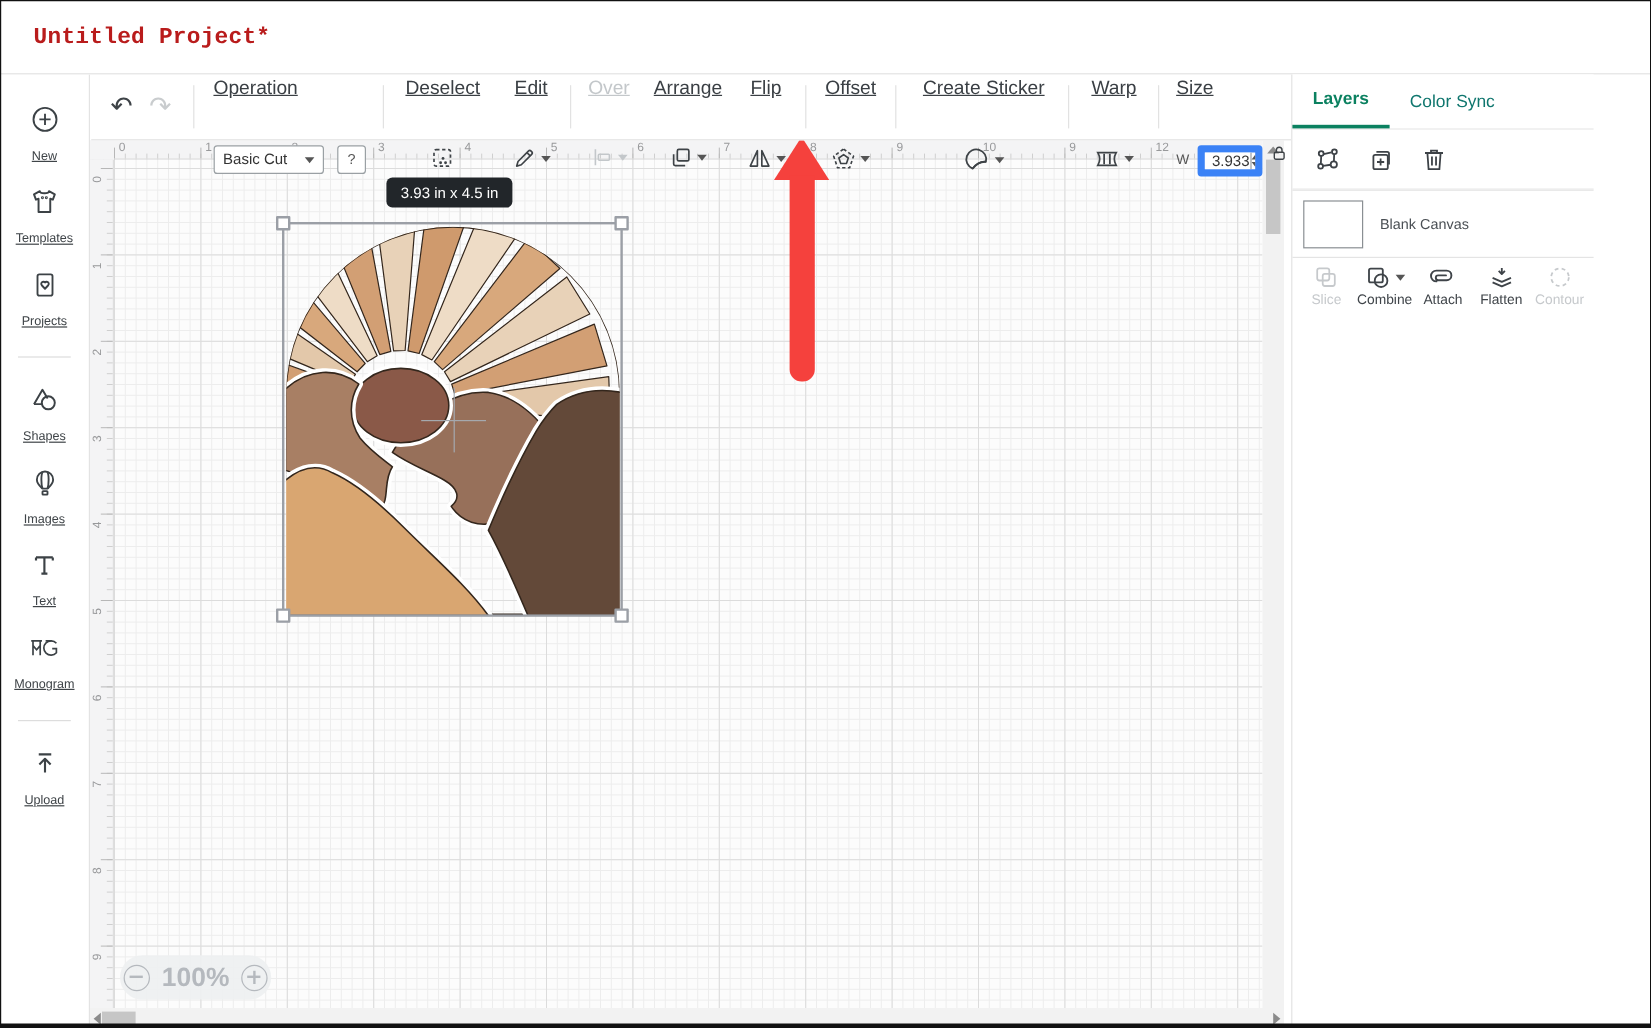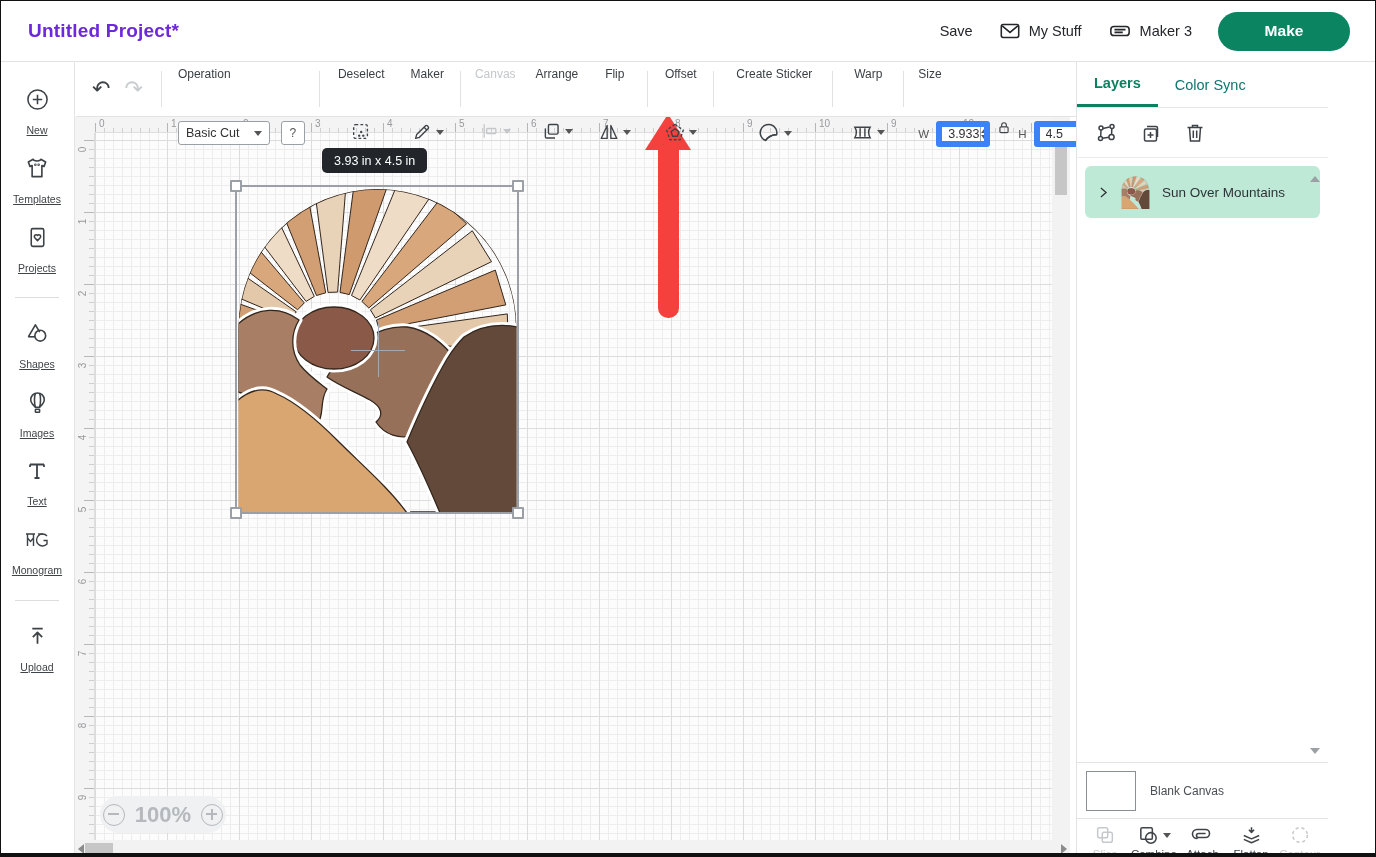--- a/index.html
+++ b/index.html
@@ -1,36 +1,36 @@
 <!DOCTYPE html>
 <html><head>
 <meta charset="utf-8">
 <style>
   * { margin:0; padding:0; box-sizing:border-box; }
   html,body { width:1376px; height:857px; font-family:"Liberation Sans", sans-serif; background:#fff; position:relative; overflow:hidden; }
   .frame { position:absolute; inset:0; border:1px solid #111; border-bottom:4px solid #111; pointer-events:none; z-index:99; }
 
   
   .header { position:absolute; left:0; top:0; width:1376px; height:62px; background:#fff; border-bottom:1px solid #e3e3e3; display:flex; align-items:center; z-index:10; }
-  .title { margin-left:28px; font-size:19px; font-weight:700; color:#6d28d9; letter-spacing:.2px; }
+  .title { margin-left:28px; font-size:19px; font-weight:700; color:#b91c1c; letter-spacing:.2px;font-family:Liberation Mono, monospace; }
   .header-right { position:absolute; right:26px; top:0; height:62px; display:flex; align-items:center; gap:26px; }
   .hbtn { display:flex; align-items:center; gap:8px; font-size:14.5px; color:#24262a; cursor:pointer; }
   .make-btn { background:#0b8462; color:#fff; font-size:15.5px; font-weight:700; border:none; border-radius:20px; width:132px; height:39px; cursor:pointer; }
 
   
   .nav { position:absolute; left:0; top:62px; width:75px; height:795px; background:#fff; border-right:1px solid #e3e3e3; display:flex; flex-direction:column; align-items:center; padding-top:22px; z-index:9; }
   .nav-item { width:70px; height:54px; margin-bottom:15px; display:flex; flex-direction:column; align-items:center; justify-content:center; cursor:pointer; color:#3c4246; }
   .nav-item .lbl { font-size:10.5px; color:#3f4448; margin-top:12px;text-decoration:underline; }
   .nav-div { width:44px; height:1px; background:#ddd; margin:6px 0 20px; }
 
   
   .toolbar { position:absolute; left:76px; top:62px; width:1000px; height:55px; background:#fff; border-bottom:1px solid #e3e3e3; display:flex; align-items:center; z-index:8; }
   .tb-div { width:1px; height:36px; background:#e2e2e2; flex:none; }
   .tb-col { display:flex; flex-direction:column; align-items:center; justify-content:flex-start; height:44px; flex:none; cursor:pointer; }
-  .tb-lbl { font-size:12px; color:#3a3f44; line-height:14px; white-space:nowrap; }
+  .tb-lbl { font-size:16px; color:#3a3f44; line-height:14px; white-space:nowrap;text-decoration:underline; }
   .tb-lbl.gray { color:#c3c7ca; }
   .tb-ctrl { height:30px; display:flex; align-items:center; justify-content:center; gap:3px;margin-top:40px; }
   .caret { width:0; height:0; border-left:4px solid transparent; border-right:4px solid transparent; border-top:5px solid #555; display:inline-block; }
   .caret.gray { border-top-color:#c3c7ca; }
   .op-select { width:92px; height:24px; border:1px solid #9aa0a4; border-radius:3px; display:flex; align-items:center; font-size:12.5px; color:#333; padding:0 7px; justify-content:space-between; cursor:pointer; background:#fff; }
   .help-btn { width:24px; height:24px; border:1px solid #9aa0a4; border-radius:3px; font-size:12px; color:#555; background:#fff; margin-left:8px; cursor:pointer; }
   .num-input { width:54px; height:26px; border:6px solid #3b82f6; border-radius:3px; display:flex; align-items:center; overflow:hidden; background:#fff; }
   .num-input input { width:38px; border:none; outline:none; font-size:12.5px; color:#333; padding-left:6px; font-family:"Liberation Sans",sans-serif; }
   .stepper { width:15px; height:100%; border-left:1px solid #9aa0a4; display:flex; flex-direction:column; align-items:center; justify-content:center; gap:2px; cursor:pointer; }
   .stepper i { width:0; height:0; border-left:3.5px solid transparent; border-right:3.5px solid transparent; display:block; }
@@ -156,40 +156,20 @@
           <path class="dual" d="M 0,214 C 14,202 28,200 40,207 C 58,215 80,233 100,253 C 125,278 152,301 170,326 L 0,326 Z" fill="#d9a671" stroke="#33261c" stroke-width="1.3" stroke-linejoin="round"></path>
       </g>
     </symbol>
   </defs>
 </svg>
 
 <div class="frame"></div>
 
 <div class="header">
   <div class="title">Untitled Project*</div>
-  <div class="header-right">
-    <div class="hbtn">
-        <span>Save</span>
-      </div>
-    <div class="hbtn">
-      <svg class="ic" width="22" height="22" viewBox="0 0 24 24" fill="none" stroke="#24262a" stroke-width="1.7">
-          <rect x="2.5" y="5" width="19" height="14" rx="2"></rect>
-          <path d="M3.5,6.5 L12,13.5 L20.5,6.5"></path>
-        </svg>
-      <span>My Stuff</span>
-    </div>
-    <div class="hbtn">
-      <svg class="ic" width="24" height="22" viewBox="0 0 24 24" fill="none" stroke="#24262a" stroke-width="1.7">
-          <rect x="2" y="7" width="20" height="10" rx="3.5"></rect>
-          <path d="M6,10.5 H18 M6,13.5 H15"></path>
-        </svg>
-      <span>Maker 3</span>
-    </div>
-    <button class="make-btn">Make</button>
-  </div>
 </div>
 
 <div class="nav">
   <div class="nav-item">
     <svg class="ic" width="25" height="25" viewBox="0 0 24 24" fill="none" stroke="#3c4246" stroke-width="1.5">
         <circle cx="12" cy="12" r="9.2"></circle>
         <path d="M12,7.5 V16.5 M7.5,12 H16.5"></path>
       </svg>
     <span class="lbl">New</span>
   </div>
@@ -270,33 +250,33 @@
     <div class="tb-ctrl icon-btn">
       <svg class="ic" width="22" height="22" viewBox="0 0 24 24" fill="none" stroke="#3e4347" stroke-width="1.5">
           <rect x="4" y="4" width="15" height="15" rx="2" stroke-dasharray="3 2.4"></rect>
           <circle cx="10" cy="16" r="1.3" fill="#3e4347" stroke="none"></circle>
           <circle cx="14.5" cy="16" r="1.3" fill="#3e4347" stroke="none"></circle>
           <circle cx="12.2" cy="12" r="1.3" fill="#3e4347" stroke="none"></circle>
         </svg>
     </div>
   </div>
   <div class="tb-col" style="margin-left:26px">
-    <span class="tb-lbl">Maker</span>
+    <span class="tb-lbl">Edit</span>
     <div class="tb-ctrl icon-btn">
       <svg class="ic" width="22" height="22" viewBox="0 0 24 24" fill="none" stroke="#3e4347" stroke-width="1.5" stroke-linejoin="round">
           <path d="M5,19 L6.2,14.8 L15.6,5.4 A1.8,1.8 0 0 1 18.1,5.4 L18.6,5.9 A1.8,1.8 0 0 1 18.6,8.4 L9.2,17.8 Z"></path>
           <path d="M14.3,6.7 L17.3,9.7"></path>
         </svg>
       <span class="caret"></span>
     </div>
   </div>
   <div class="tb-div" style="margin-left:16px"></div>
 
   <div class="tb-col" style="margin-left:14px">
-    <span class="tb-lbl gray">Canvas</span>
+    <span class="tb-lbl gray">Over</span>
     <div class="tb-ctrl icon-btn">
       <svg class="ic" width="20" height="20" viewBox="0 0 24 24" fill="none" stroke="#c3c7ca" stroke-width="1.6">
           <path d="M5,4 V20"></path>
           <rect x="8" y="9" width="11" height="6" rx="1"></rect>
         </svg>
       <span class="caret gray"></span>
     </div>
   </div>
   <div class="tb-col" style="margin-left:20px">
     <span class="tb-lbl">Arrange</span>
@@ -474,33 +454,20 @@
           <rect x="5.5" y="8" width="12" height="12" rx="1.5"></rect>
           <path d="M11.5,11 V17 M8.5,14 H14.5"></path>
         </svg>
     </span>
     <span class="pi">
       <svg class="ic" width="24" height="24" viewBox="0 0 24 24" fill="none" stroke="#3d4247" stroke-width="1.5">
           <path d="M4.5,6.5 H19.5 M9.5,6.5 V4.5 H14.5 V6.5 M6.5,6.5 L7.5,20 H16.5 L17.5,6.5 M10.3,9.5 V17 M13.7,9.5 V17"></path>
         </svg>
     </span>
   </div>
-  <div class="layer-list">
-    <div class="layer-row">
-      <svg class="ic" style="margin-left:12px" width="13" height="13" viewBox="0 0 20 20" fill="none" stroke="#2f3338" stroke-width="2">
-          <polyline points="6,3 14,10 6,17"></polyline>
-        </svg>
-      <svg class="ic" style="margin-left:11px" width="29" height="33" viewBox="0 0 281 326">
-          <use href="#sun-mountains"></use>
-        </svg>
-      <span class="name">Sun Over Mountains</span>
-    </div>
-    <div class="list-up"></div>
-    <div class="list-dn"></div>
-  </div>
   <div class="mat-row">
     <div class="swatch"></div>
     <span class="name">Blank Canvas</span>
   </div>
   <div class="panel-actions">
     <div class="pa-item gray">
       <div class="pa-icon-wrap">
           <svg class="ic" width="22" height="22" viewBox="0 0 24 24" fill="none" stroke="#c6c9cc" stroke-width="1.6">
             <rect x="4" y="4" width="11" height="11" rx="2"></rect>
             <rect x="9" y="9" width="11" height="11" rx="2"></rect>

